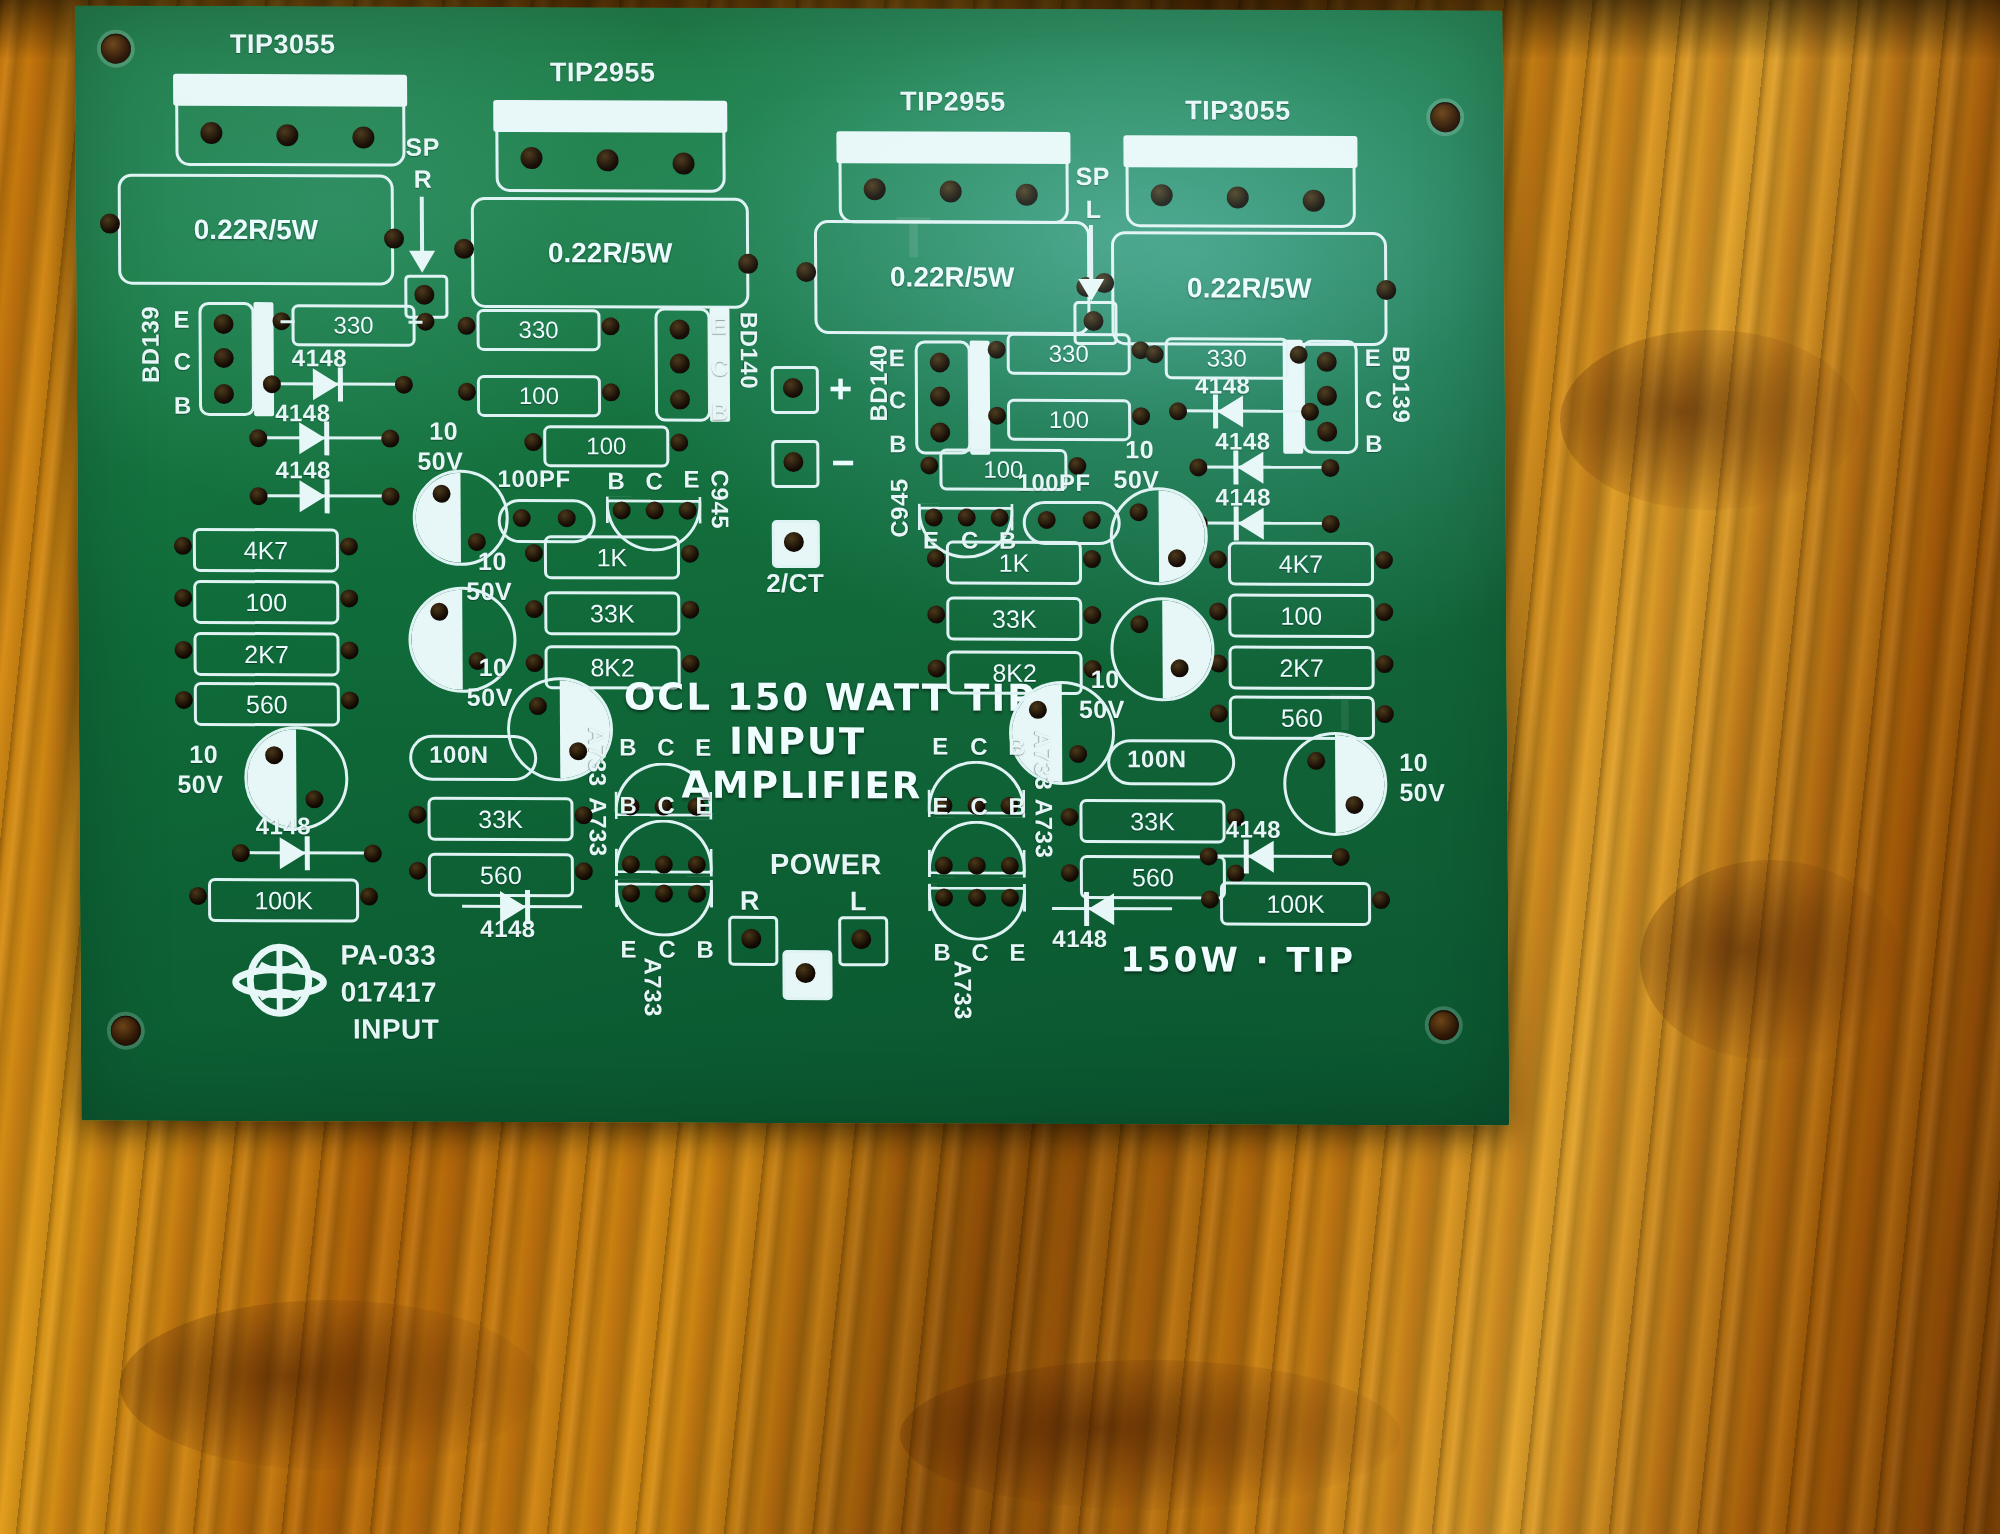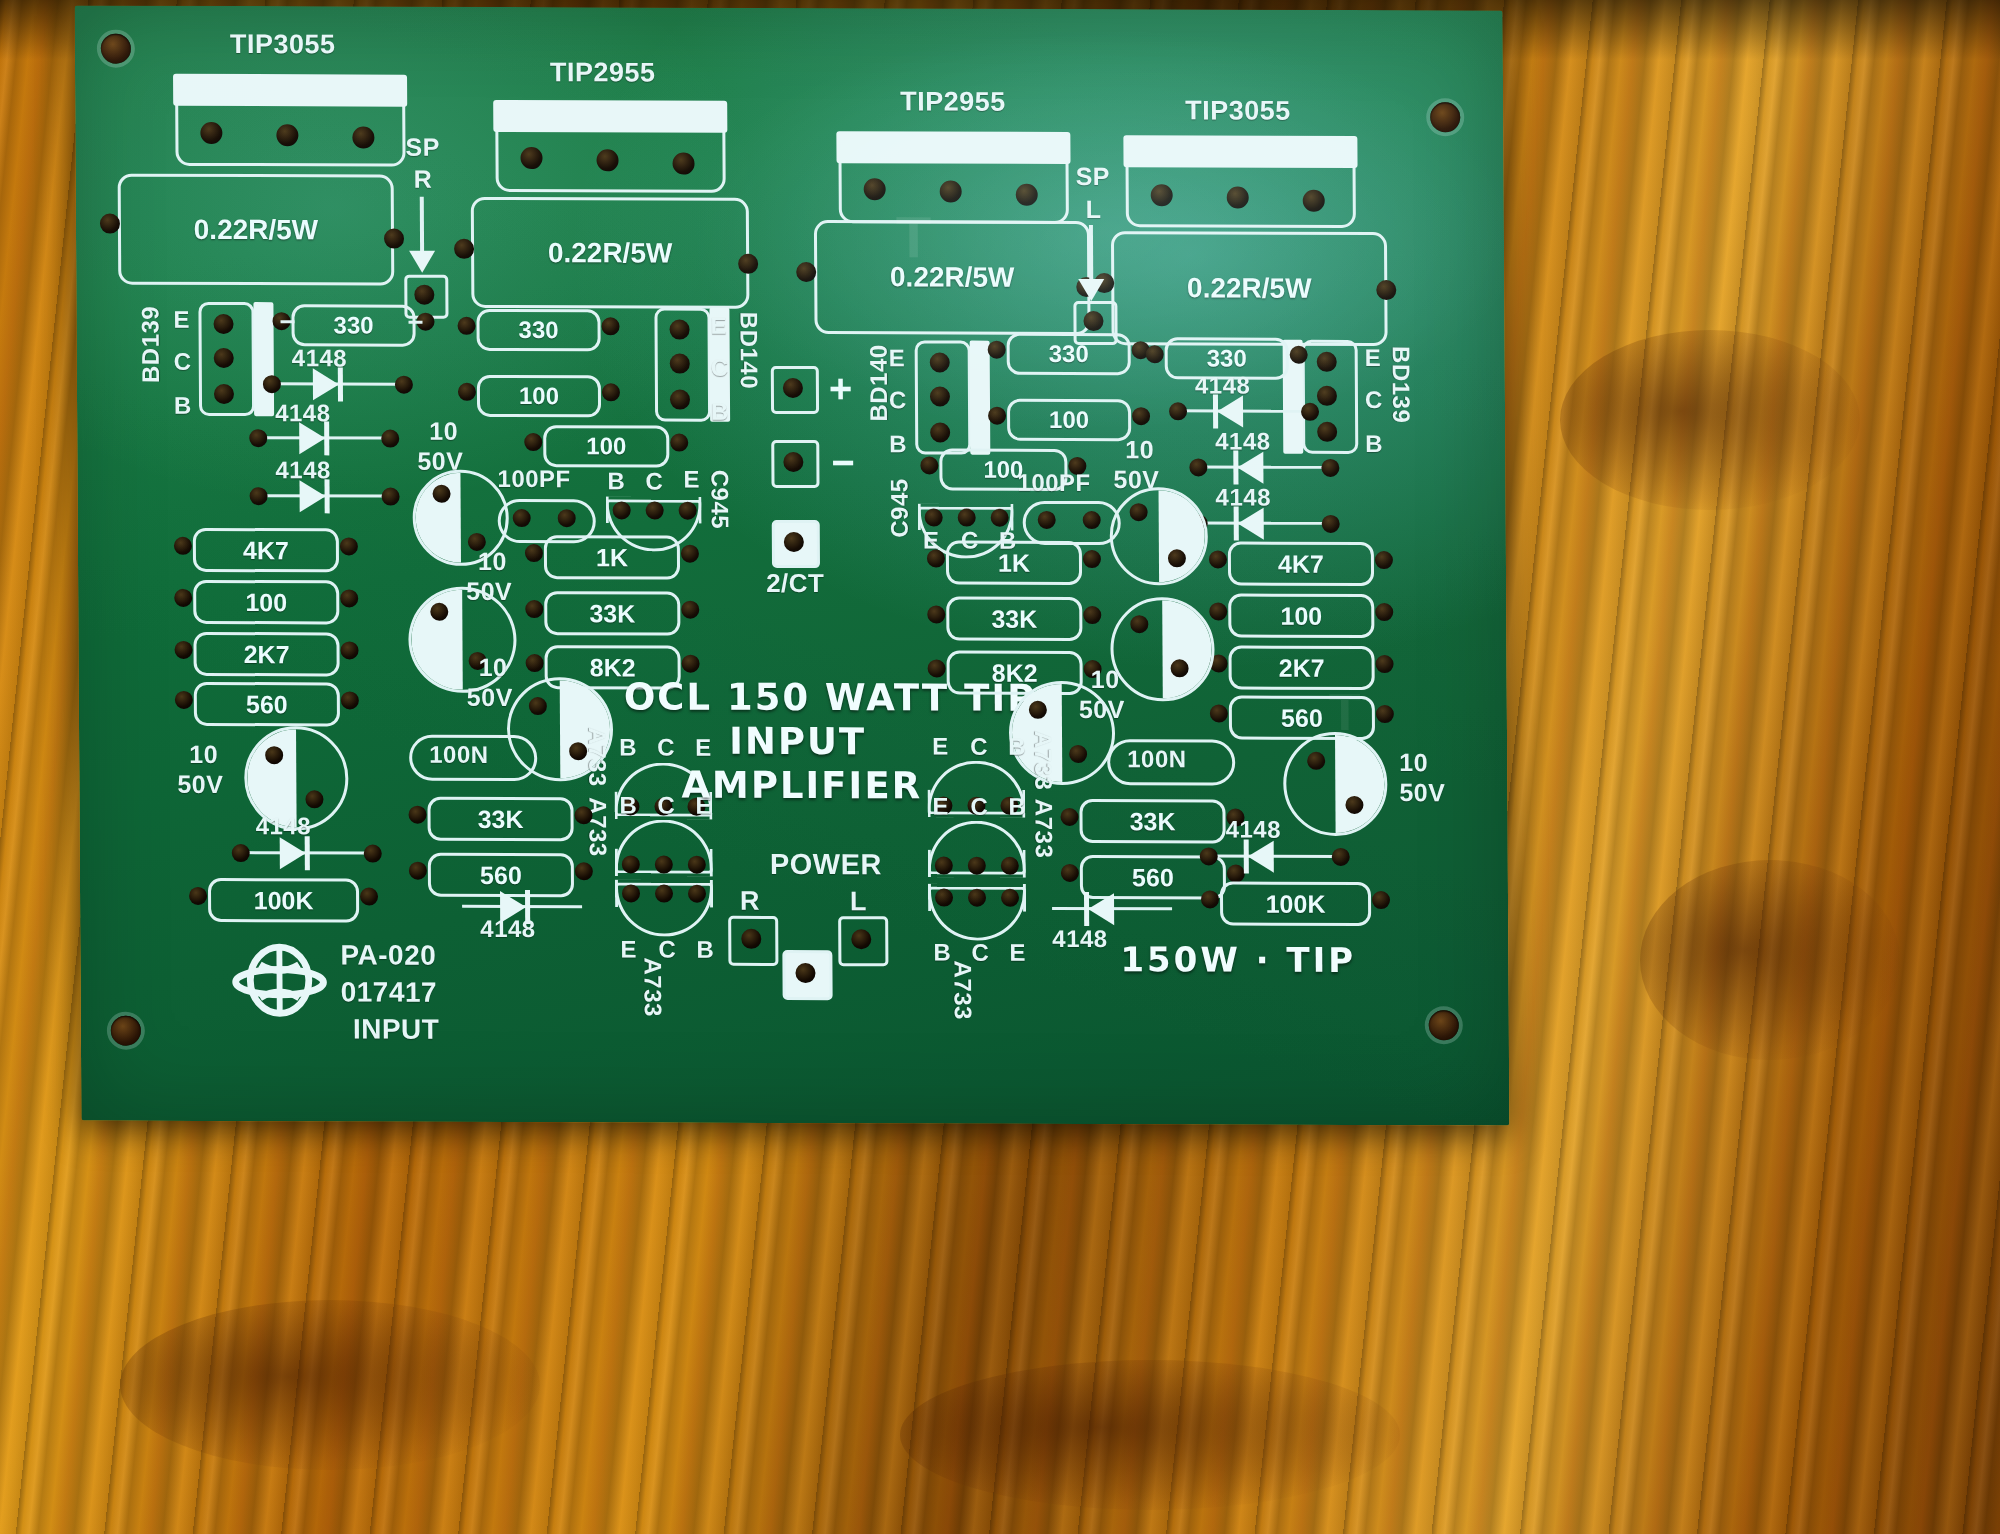--- a/index.html
+++ b/index.html
@@ -44,23 +44,23 @@
 
   
   .mhole{position:absolute;width:30px;height:30px;border-radius:50%;
     background:radial-gradient(circle at 40% 35%, #6b4417, #2a1405 62%, #120800 100%);
     box-shadow:0 0 0 4px rgba(225,245,248,.22), inset 0 1px 2px rgba(0,0,0,.9);}
 
   
   .pad{position:absolute;border-radius:50%;
     background:radial-gradient(circle at 38% 32%, #4a3718, #140a02 60%, #000 100%);}
   .padring{position:absolute;border:3px solid #dff3f4;border-radius:5px;}
-  .res{position:absolute;border:3px solid #dff3f4;border-radius:13px;
+  .res{position:absolute;border:3px solid #dff3f4;border-radius:7px;
     display:flex;align-items:center;justify-content:center;
-    color:#eafcfd;font-weight:700;text-shadow:0 1px 1px rgba(0,0,0,.4);}
+    color:#eafcfd;font-weight:400;text-shadow:0 1px 1px rgba(0,0,0,.4);}
   .bigres{position:absolute;border:3px solid #dff3f4;border-radius:14px;
     display:flex;align-items:center;justify-content:center;
     color:#eafcfd;font-weight:700;text-shadow:0 1px 2px rgba(0,0,0,.45);}
   .lead{position:absolute;background:#dff3f4;height:3px;}
 
   
   .tip{position:absolute;}
   .tip .body{position:absolute;left:0;right:0;top:0;bottom:0;
     border:3px solid #dff3f4;border-radius:4px 4px 14px 14px;}
   .tip .tab{position:absolute;left:-2px;right:-2px;top:-2px;height:36%;
@@ -385,21 +385,21 @@
     <div class="dtri" style="left:420px;top:884px;"></div>
     <div class="dbar" style="left:445px;top:883px;"></div>
 
     <svg style="position:absolute;left:150px;top:935px;width:98px;height:78px;" viewBox="0 0 100 80">
       <ellipse cx="50" cy="40" rx="30" ry="34" fill="none" stroke="#e7f7f8" stroke-width="7"></ellipse>
       <ellipse cx="50" cy="42" rx="45" ry="13" fill="none" stroke="#e7f7f8" stroke-width="7"></ellipse>
       <path d="M50 8 L50 74" stroke="#e7f7f8" stroke-width="6"></path>
       <path d="M30 24 q20 12 40 0" fill="none" stroke="#e7f7f8" stroke-width="7"></path>
       <path d="M30 58 q20 -12 40 0" fill="none" stroke="#e7f7f8" stroke-width="7"></path>
     </svg>
-    <div class="slabel" style="left:260px;top:935px;font-size:28px;">PA-020</div>
+    <div class="slabel" style="left:260px;top:935px;font-size:28px;">PA-033</div>
     <div class="slabel" style="left:260px;top:972px;font-size:28px;">017417</div>
     <div class="slabel" style="left:272px;top:1009px;font-size:28px;">INPUT</div>
 
     <div class="title" style="left:545px;top:668px;font-size:37px;">OCL 150 WATT TIP</div>
     <div class="title" style="left:650px;top:712px;font-size:37px;">INPUT</div>
     <div class="title" style="left:602px;top:756px;font-size:37px;">AMPLIFIER</div>
 
     <div class="padring" style="left:694px;top:358px;width:42px;height:42px;"></div>
     <div class="pad" style="left:706px;top:370px;width:20px;height:20px;"></div>
     <div class="plusmark" style="left:752px;top:358px;font-size:40px;">+</div>

